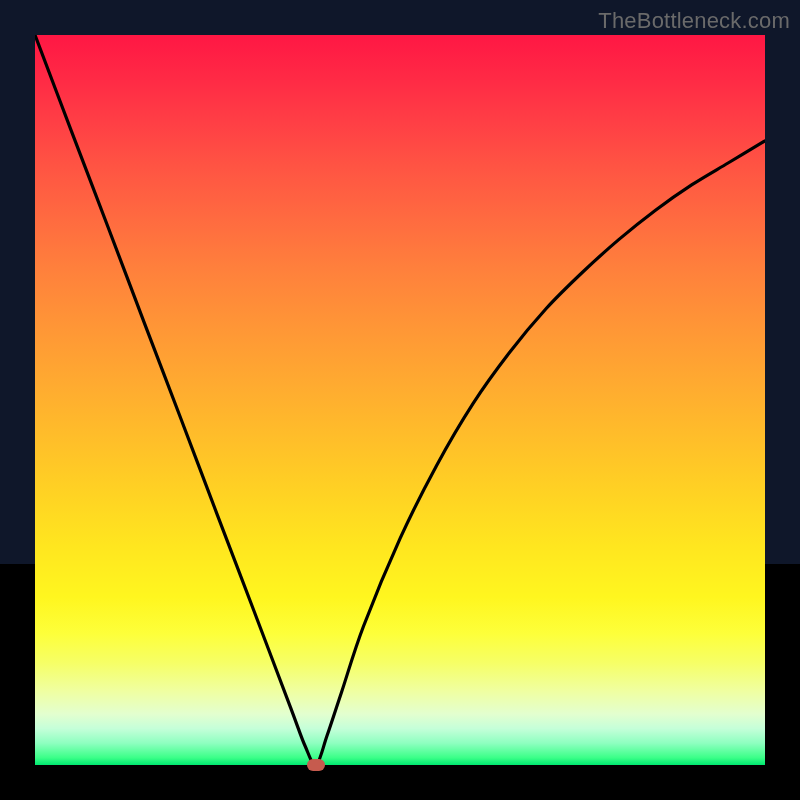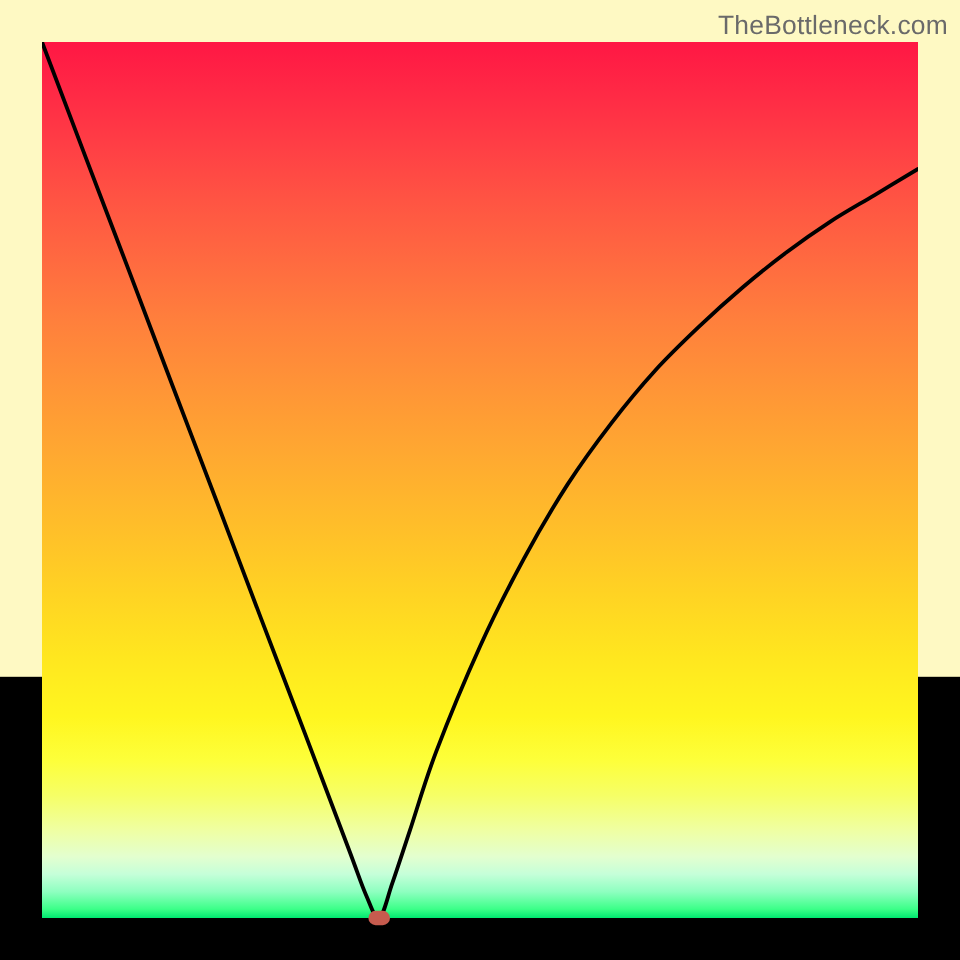--- a/index.html
+++ b/index.html
@@ -10,21 +10,21 @@
     background: #000;
     overflow: hidden;
     font-family: Arial, Helvetica, sans-serif;
   }
   .frame {
     position: absolute;
     left: 0;
     top: 0;
     width: 800px;
     height: 564px;
-    background: #fef9c3;
+    background: #0f172a;
   }
   .plot {
     position: absolute;
     left: 35px;
     top: 35px;
     width: 730px;
     height: 730px;
     background: linear-gradient(
       to bottom,
       #ff1744 0%,

